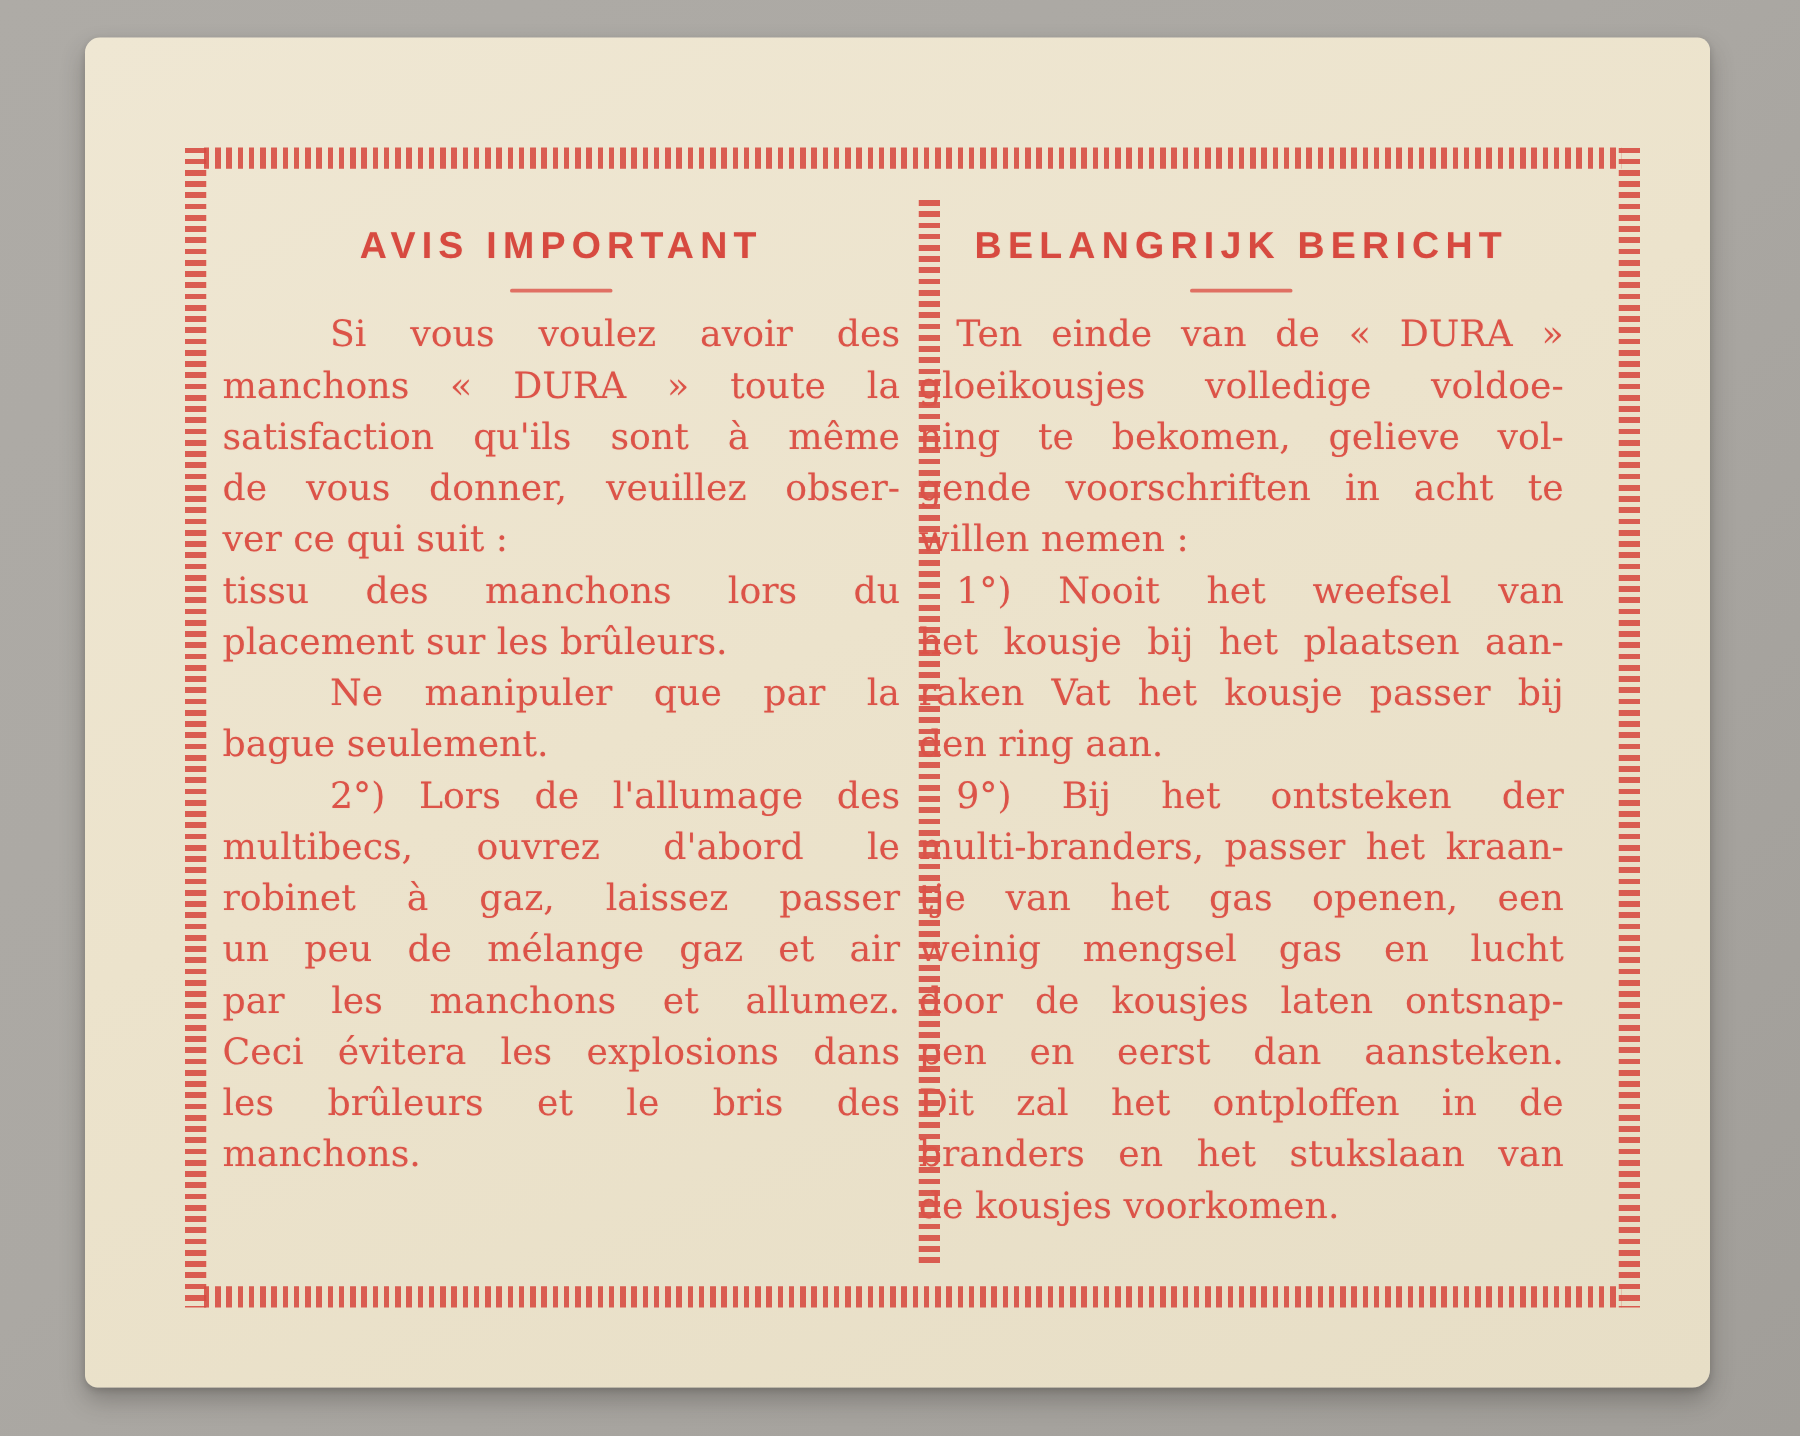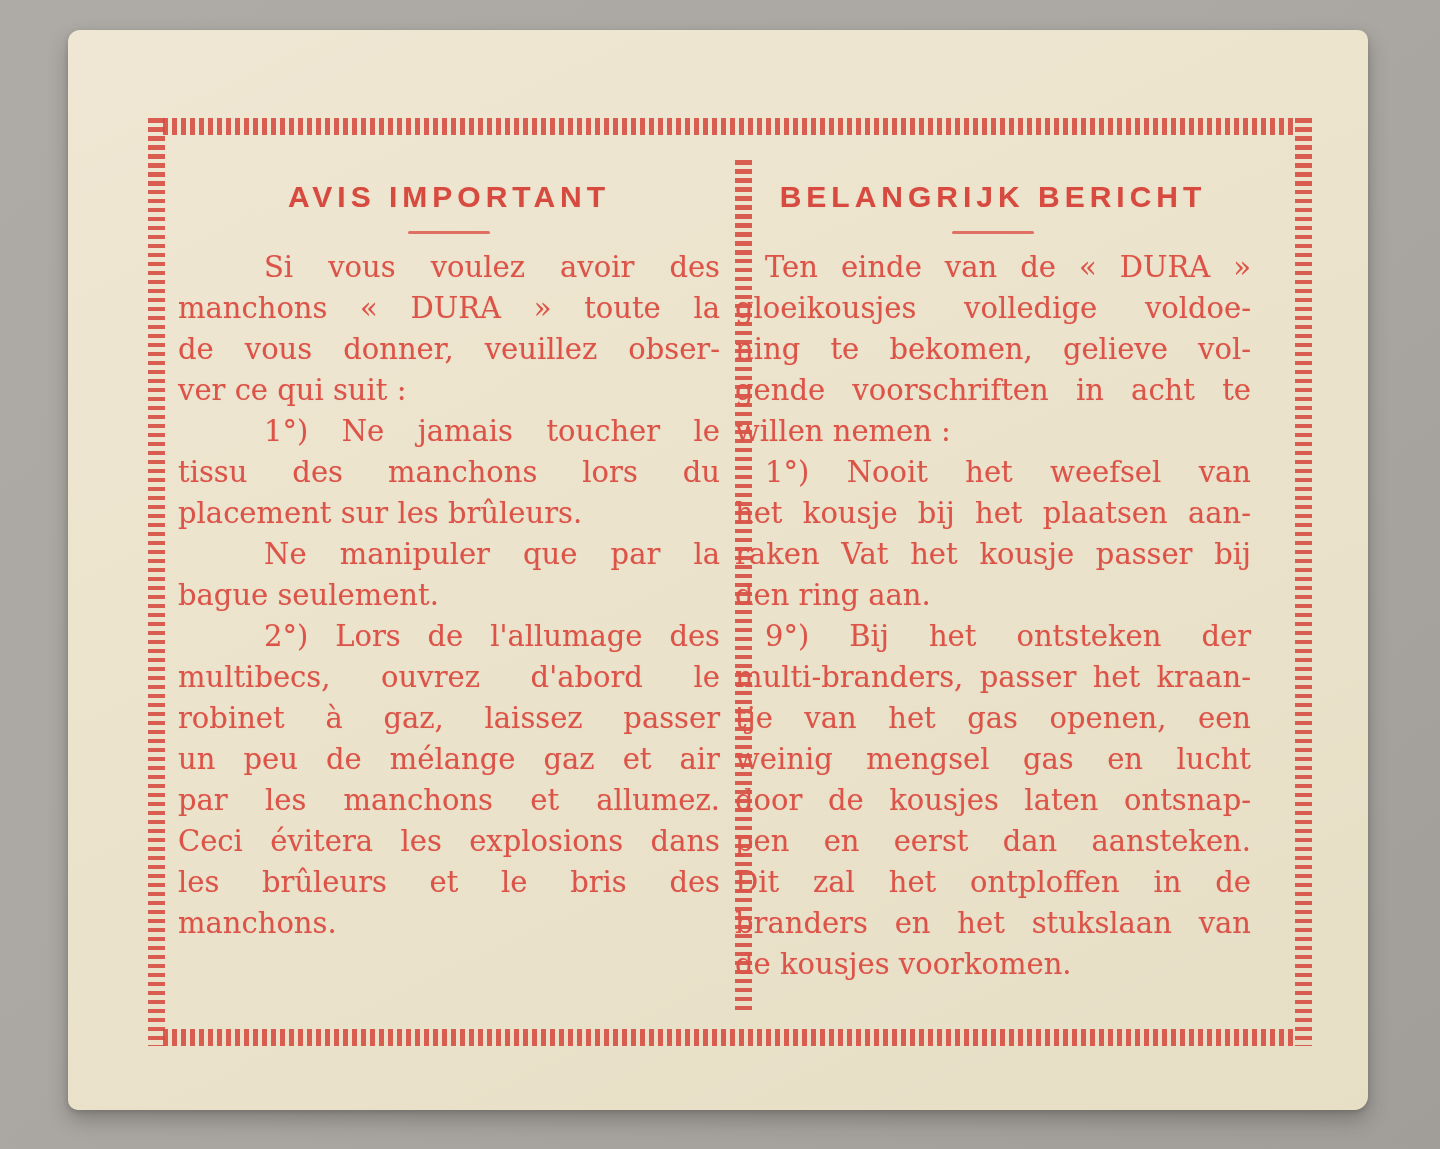--- a/index.html
+++ b/index.html
@@ -83,23 +83,23 @@
   </div>
 
   <div class="divider"></div>
 
   <div class="column french">
     <div class="col-title">AVIS IMPORTANT</div>
     <div class="title-rule"></div>
     <div class="col-body">
         <div class="line j ind">Si vous voulez avoir des</div>
         <div class="line j">manchons « DURA » toute la</div>
+        <div class="line j">satisfaction qu'ils sont à même</div>
         <div class="line j">de vous donner, veuillez obser-</div>
         <div class="line">ver ce qui suit :</div>
-        <div class="line j ind">1°) Ne jamais toucher le</div>
         <div class="line j">tissu des manchons lors du</div>
         <div class="line">placement sur les brûleurs.</div>
         <div class="line j ind">Ne manipuler que par la</div>
         <div class="line">bague seulement.</div>
         <div class="line j ind">2°) Lors de l'allumage des</div>
         <div class="line j">multibecs, ouvrez d'abord le</div>
         <div class="line j">robinet à gaz, laissez passer</div>
         <div class="line j">un peu de mélange gaz et air</div>
         <div class="line j">par les manchons et allumez.</div>
         <div class="line j">Ceci évitera les explosions dans</div>

